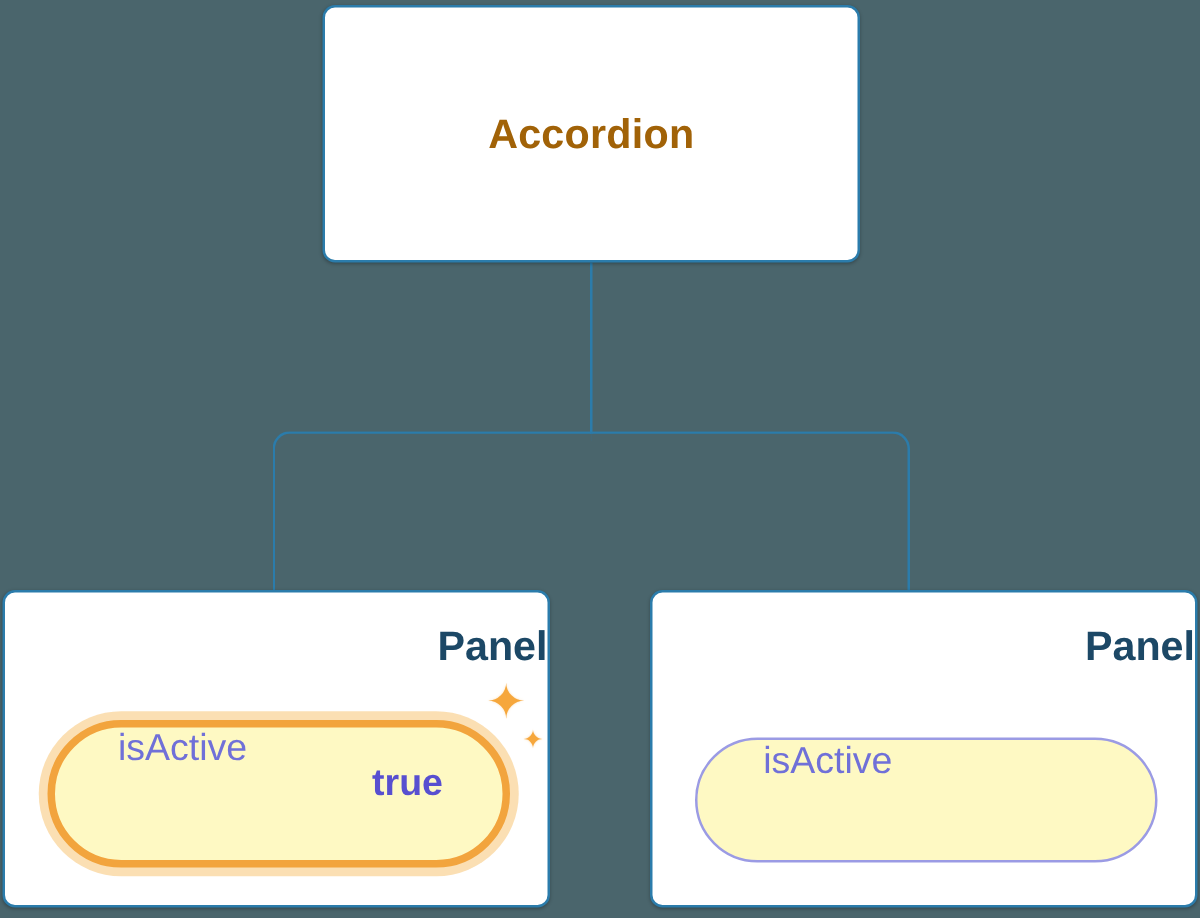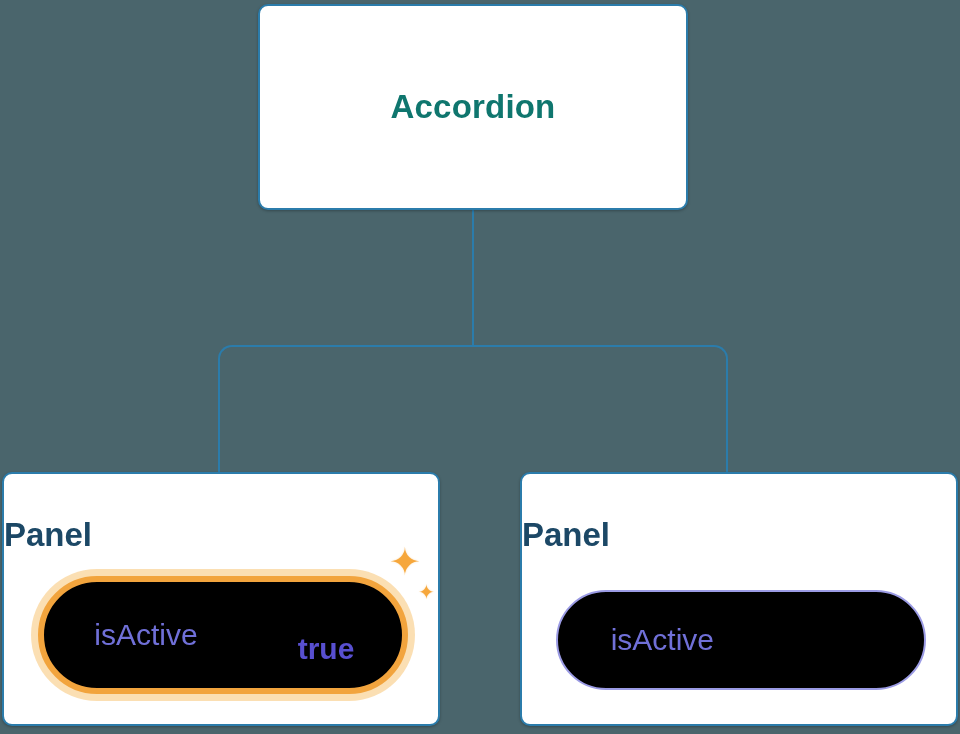--- a/index.html
+++ b/index.html
@@ -22,36 +22,36 @@
     border: 2px solid #2b7cab;
     border-radius: 10px;
     box-shadow: 0 1px 3px rgba(0,0,0,0.28);
   }
   .node-root {
     left: 258px; top: 4px;
     width: 430px; height: 206px;
     display: flex; align-items: center; justify-content: center;
   }
   .node-title {
-    color: #0f766e;
+    color: #a16207;
     font-size: 33px;
     font-weight: 600;
     letter-spacing: 0.2px;
   }
   .node-panel {
     top: 472px;
     width: 438px; height: 254px;
   }
   .node-panel-left  { left: 2px;  }
   .node-panel-right { left: 520px; }
   .panel-title {
     position: absolute;
     left: 0; right: 0;
-    top: 42px;
-    text-align: left;
+    top: 24px;
+    text-align: right;
     color: #1c4866;
     font-size: 33px;
     font-weight: 600;
   }
   
   .conn { position: absolute; }
   .conn-stem {
     left: 472px; top: 210px;
     width: 2px; height: 137px;
     border-left: 2px solid #2b7cab;
@@ -69,23 +69,23 @@
     border-right: 2px solid #2b7cab;
     border-top: 2px solid #2b7cab;
     border-top-right-radius: 14px;
   }
   
   .pill {
     position: absolute;
     left: 34px;
     width: 370px;
     border-radius: 999px;
-    background: #000000;
+    background: #fef9c3;
     display: flex;
-    align-items: center;
+    align-items: flex-start;
     overflow: hidden;
   }
   .pill-active {
     top: 102px;
     height: 118px;
     border: 6px solid #f2a43d;
     box-shadow: 0 0 0 7px rgba(249, 201, 129, 0.6);
   }
   .pill-inactive {
     top: 116px;

